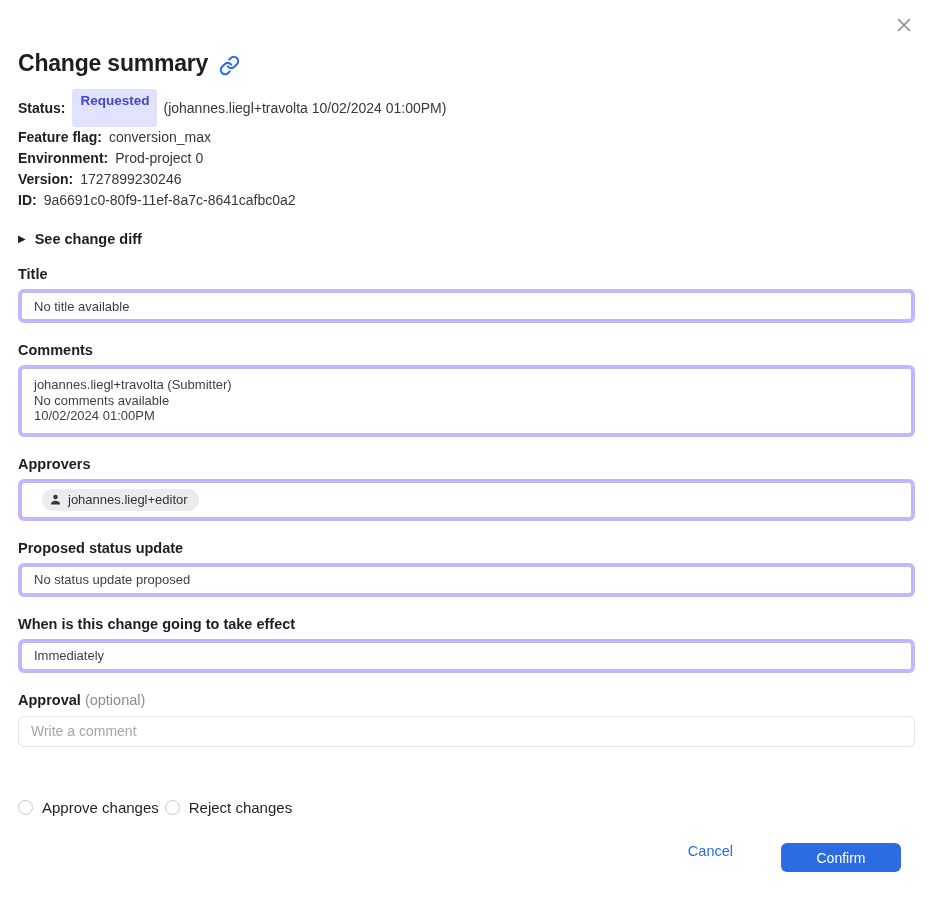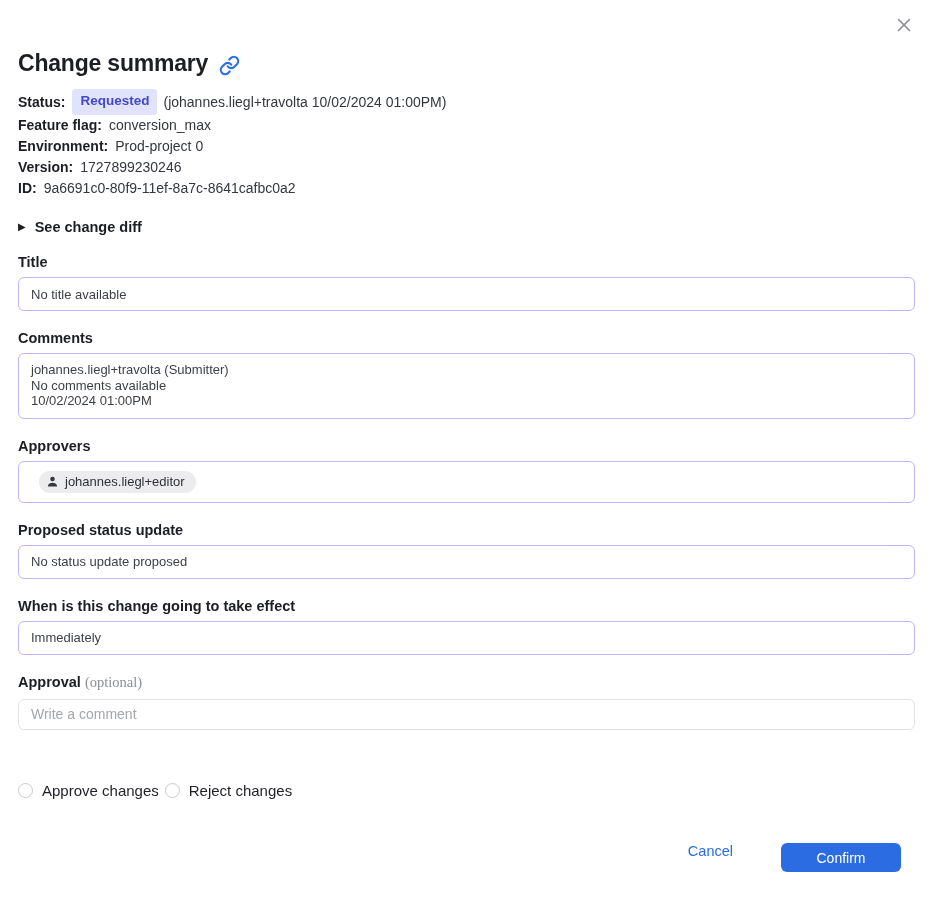--- a/index.html
+++ b/index.html
@@ -48,21 +48,21 @@
   .meta { margin-top: 12px; font-size: 14px; }
   .meta-row { line-height: 21px; display: flex; align-items: center; text-align: center; }
   .meta-label { font-weight: 700; color: #1c1e23; margin-right: 7px; }
   .meta-value { color: #34373d; }
   .status-badge {
     display: inline-block;
     background: #e1e2fb;
     color: #4348c6;
     font-weight: 600;
     font-size: 13.5px;
-    padding: 1px 8px 4px 8px;
+    padding: 1px 8px 16px 8px;
     border-radius: 3px;
     margin-right: 6px;
   }
   
   .disclosure {
     margin-top: 20px;
     display: flex;
     align-items: center;
     gap: 9px;
     cursor: pointer;
@@ -74,25 +74,25 @@
     line-height: 1;
   }
   .disclosure-label { font-weight: 700; font-size: 14.5px; color: #1c1e23; }
   
   .section-label {
     margin-top: 19px;
     font-weight: 700;
     font-size: 14.5px;
     color: #1c1e23;
   }
-  .optional-hint { font-weight: 400; color: #8b8e94; font-family: Liberation Serif, serif; }
+  .optional-hint { font-weight: 400; color: #8b8e94; }
   .field-box {
     margin-top: 7px;
     width: 100%;
-    border: 1px solid #c4b5fd;
+    border: 4px solid #c4b5fd;
     border-radius: 6px;
     background: #ffffff;
     font-size: 13px;
     color: #3c3f45;
     padding: 9px 12px;
   }
   .field-box.single { height: 34px; display: flex; align-items: center; }
   .comments-box { line-height: 15.5px; padding: 8px 8px 9px 12px; }
   .approvers-box { padding: 10px 20px; height: 42px; display: flex; align-items: center; }
   .chip {

